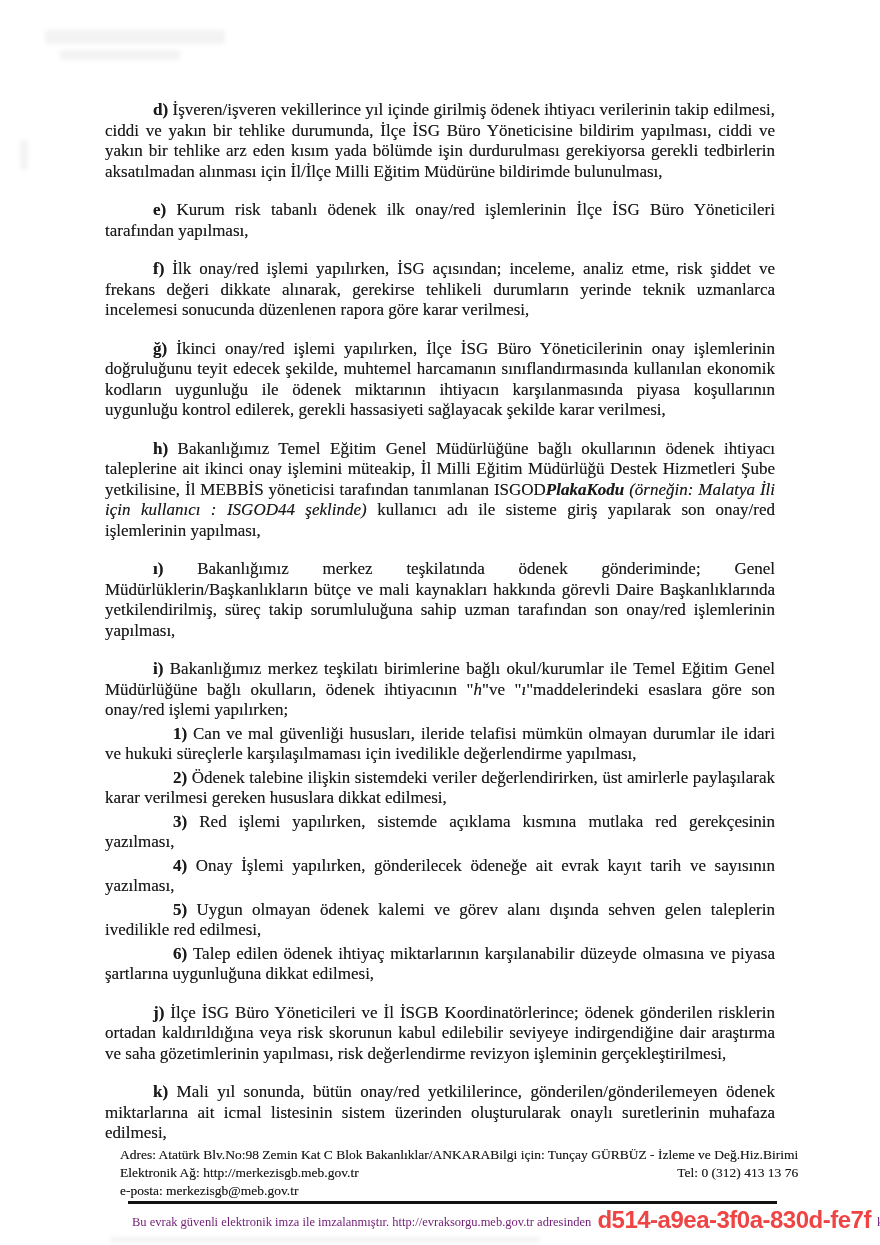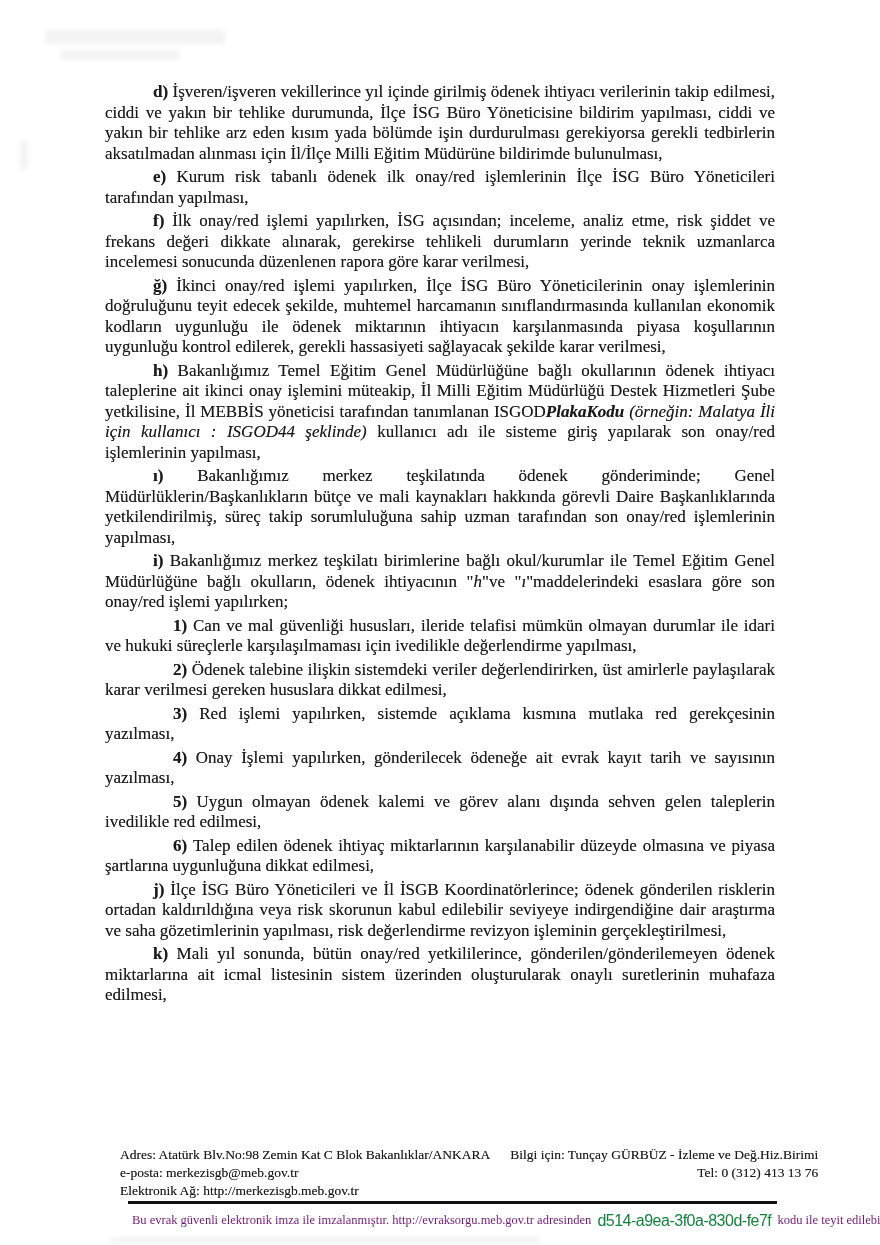--- a/index.html
+++ b/index.html
@@ -23,40 +23,39 @@
     top: 82px;
     width: 670px;
     font-size: 17px;
     line-height: 20.5px;
     text-align: justify;
     text-shadow: 0 0 0.4px rgba(0,0,0,0.5);
   }
   .para {
     margin: 0 0 3px 0;
   }
-  .indent-letter { text-indent: 48px; }
+  .indent-letter { text-indent: 48px; margin-top: 18px; }
   .indent-number { text-indent: 68px; }
   .item-label { font-weight: bold; }
   .seg-n { font-style: normal; font-weight: normal; }
   .seg-b { font-weight: normal; }
   .seg-i { font-style: italic; }
   .seg-bi { font-weight: bold; font-style: italic; }
 
   
   .footer-cols {
     position: absolute;
     left: 120px;
     top: 1146px;
     width: 657px;
     display: flex;
     justify-content: space-between;
     font-size: 13.5px;
     line-height: 18px;
     text-shadow: 0 0 0.3px rgba(0,0,0,0.45);
-    gap: 20px;
   }
   .footer-left { text-align: left; }
   .footer-right { text-align: right; }
   .footer-line { white-space: nowrap; }
 
   .footer-divider {
     position: absolute;
     left: 128px;
     top: 1201px;
     width: 649px;
@@ -71,25 +70,26 @@
     white-space: nowrap;
     font-size: 12.5px;
     line-height: 26px;
   }
   .verify-text {
     font-family: "Liberation Serif", serif;
     color: #701a75;
   }
   .verify-code {
     font-family: "Liberation Sans", sans-serif;
-    font-size: 16px;
+    font-size: 24px;
     letter-spacing: -0.5px;
-    color: #15803d;
+    color: #ef4444;
     vertical-align: -2px;
     padding: 0 3px;
+    font-weight: bold;
   }
 
   
   .artifact {
     position: absolute;
     background: rgba(90,90,90,0.07);
     filter: blur(2px);
     border-radius: 3px;
     pointer-events: none;
   }
@@ -122,22 +122,22 @@
       <p class="para indent-number"><b class="item-label">4)&nbsp;</b><span class="item-text"><span class="seg-n">Onay İşlemi yapılırken, gönderilecek ödeneğe ait evrak kayıt tarih ve sayısının yazılması,</span></span></p>
       <p class="para indent-number"><b class="item-label">5)&nbsp;</b><span class="item-text"><span class="seg-n">Uygun olmayan ödenek kalemi ve görev alanı dışında sehven gelen taleplerin ivedilikle red edilmesi,</span></span></p>
       <p class="para indent-number"><b class="item-label">6)&nbsp;</b><span class="item-text"><span class="seg-n">Talep edilen ödenek ihtiyaç miktarlarının karşılanabilir düzeyde olmasına ve piyasa şartlarına uygunluğuna dikkat edilmesi,</span></span></p>
       <p class="para indent-letter"><b class="item-label">j)&nbsp;</b><span class="item-text"><span class="seg-n">İlçe İSG Büro Yöneticileri ve İl İSGB Koordinatörlerince; ödenek gönderilen risklerin ortadan kaldırıldığına veya risk skorunun kabul edilebilir seviyeye indirgendiğine dair araştırma ve saha gözetimlerinin yapılması, risk değerlendirme revizyon işleminin gerçekleştirilmesi,</span></span></p>
       <p class="para indent-letter"><b class="item-label">k)&nbsp;</b><span class="item-text"><span class="seg-n">Mali yıl sonunda, bütün onay/red yetkililerince, gönderilen/gönderilemeyen ödenek miktarlarına ait icmal listesinin sistem üzerinden oluşturularak onaylı suretlerinin  muhafaza edilmesi,</span></span></p>
     </div>
 
   <div class="footer-cols">
     <div class="footer-left">
       <div class="footer-line">Adres:  Atatürk Blv.No:98 Zemin Kat C Blok Bakanlıklar/ANKARA</div>
+      <div class="footer-line">Elektronik Ağ: http://merkezisgb.meb.gov.tr</div>
       <div class="footer-line">e-posta: merkezisgb@meb.gov.tr</div>
-      <div class="footer-line">Elektronik Ağ: http://merkezisgb.meb.gov.tr</div>
     </div>
     <div class="footer-right">
       <div class="footer-line">Bilgi için: Tunçay GÜRBÜZ - İzleme ve Değ.Hiz.Birimi</div>
       <div class="footer-line">Tel: 0 (312) 413 13 76</div>
     </div>
   </div>
 
   <div class="footer-divider"></div>
 
   <div class="verify-row">

